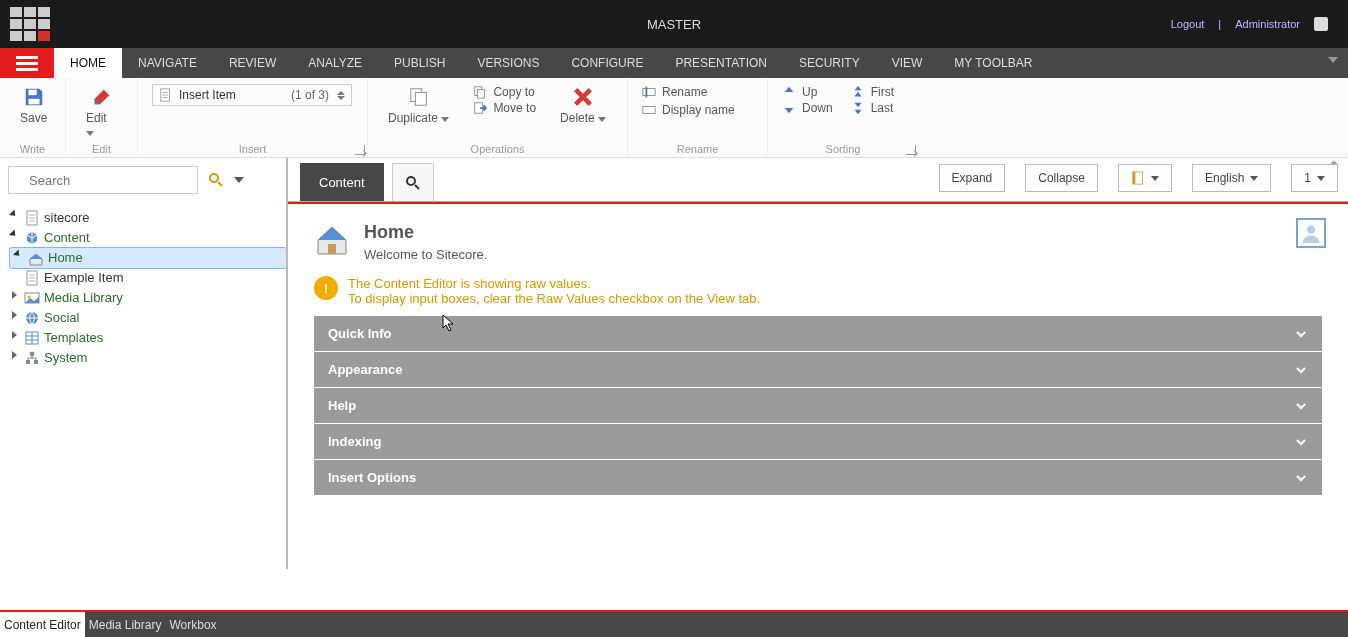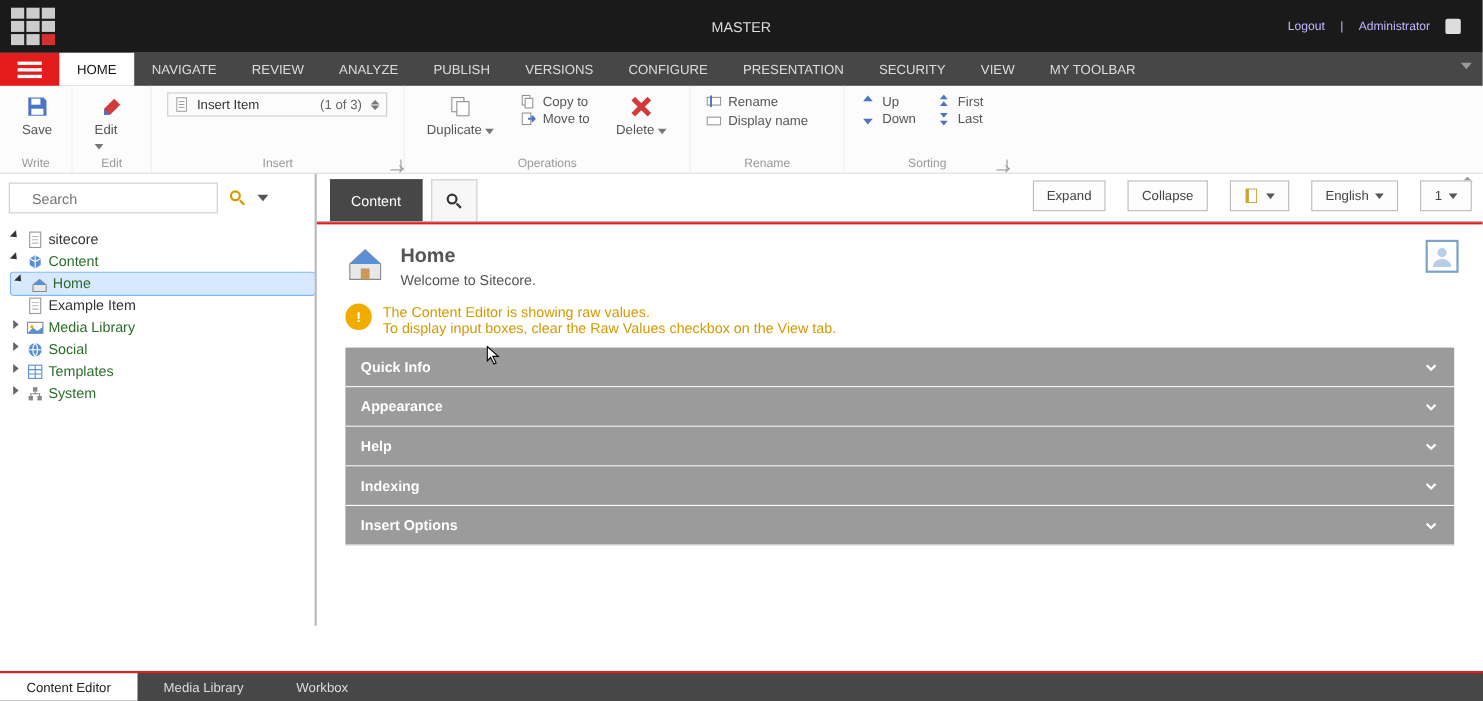--- a/index.html
+++ b/index.html
@@ -98,21 +98,21 @@
 
 .sections{}
 .section{height:36px;background:#9b9b9b;color:#fff;font-size:13px;font-weight:bold;display:flex;align-items:center;padding:0 14px;cursor:pointer;border-bottom:1px solid #fff;justify-content:space-between}
 .chev{width:14px;height:14px}
 .chev svg{width:14px;height:14px}
 
 .cursor{position:absolute;left:442px;top:314px;width:14px;height:18px;pointer-events:none}
 
 
 .bottom{position:fixed;bottom:0;left:0;right:0;height:27px;border-top:2px solid #e41c1c;background:#474747;display:flex;align-items:stretch;font-size:12px;color:#ddd}
-.btab{padding:0 24px;display:flex;align-items:center;cursor:pointer}
+.btab{padding:0 4px;display:flex;align-items:center;cursor:pointer}
 .btab.active{background:#fff;color:#222}
 
 
 .blue{fill:#4a74c9}.red{fill:#d43a3a}.orange{fill:#e09a2a}
 </style>
 </head>
 <body>
 
 <div class="topbar">
   <div class="logo">

